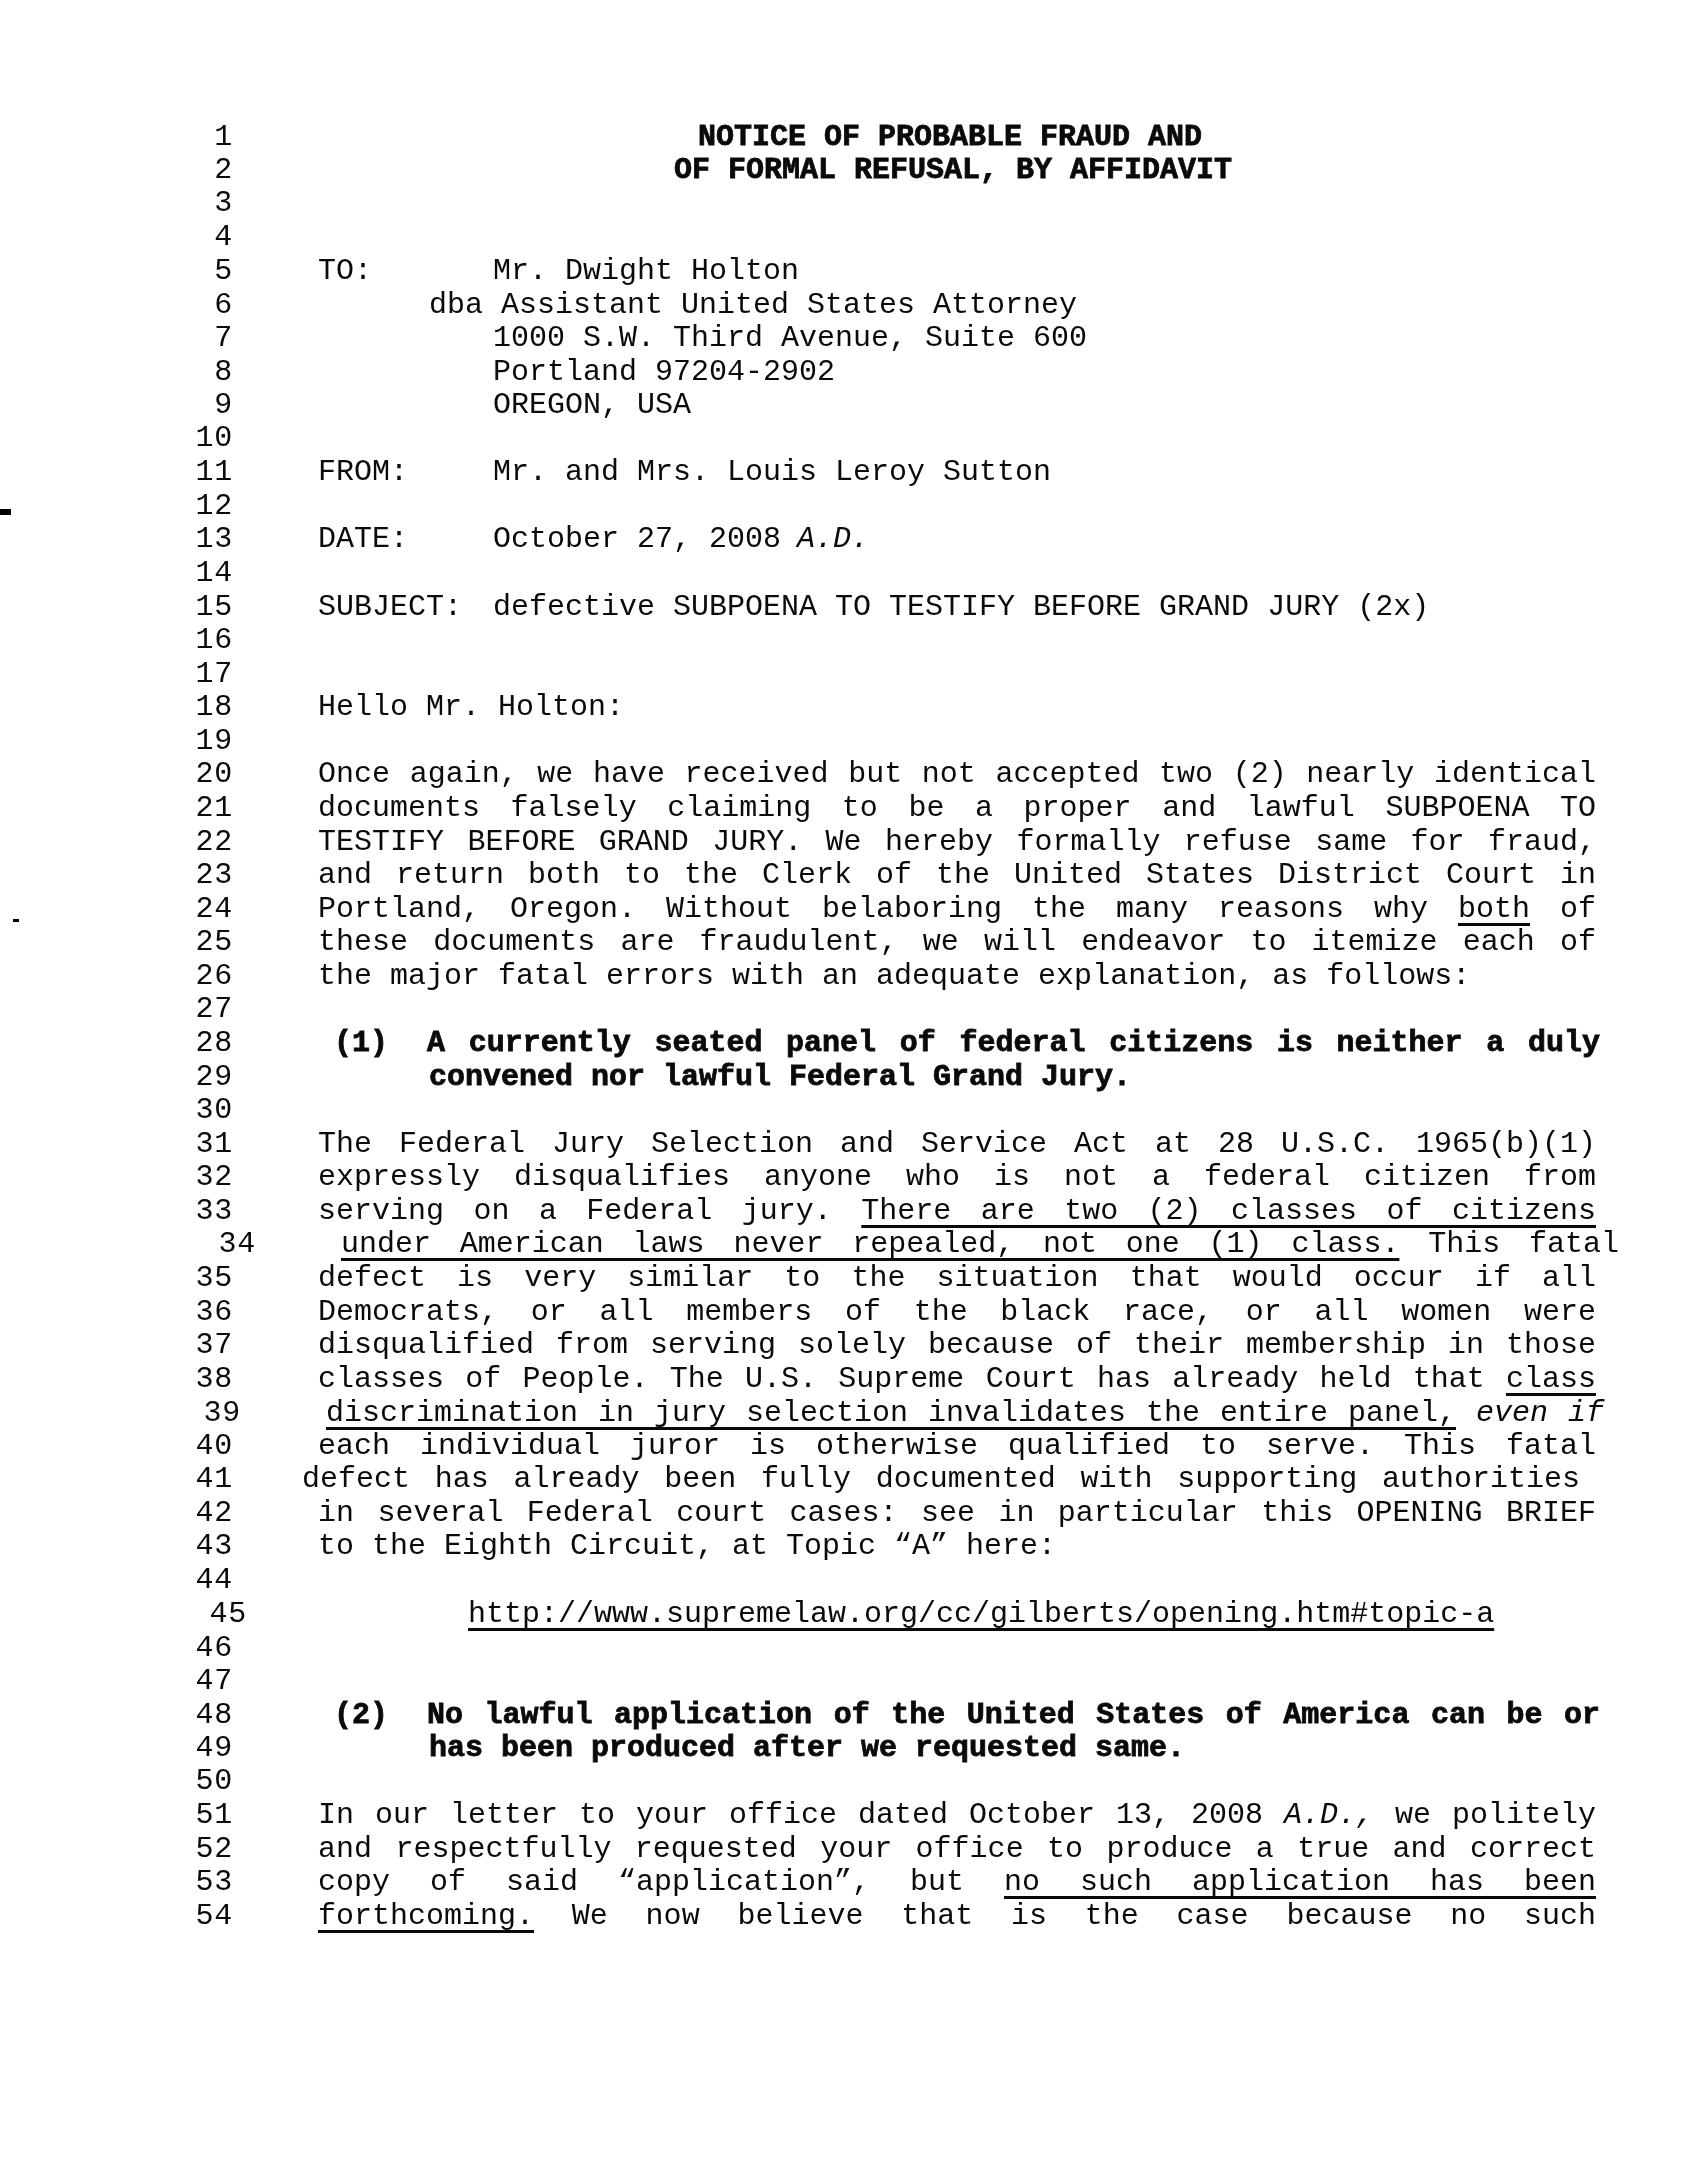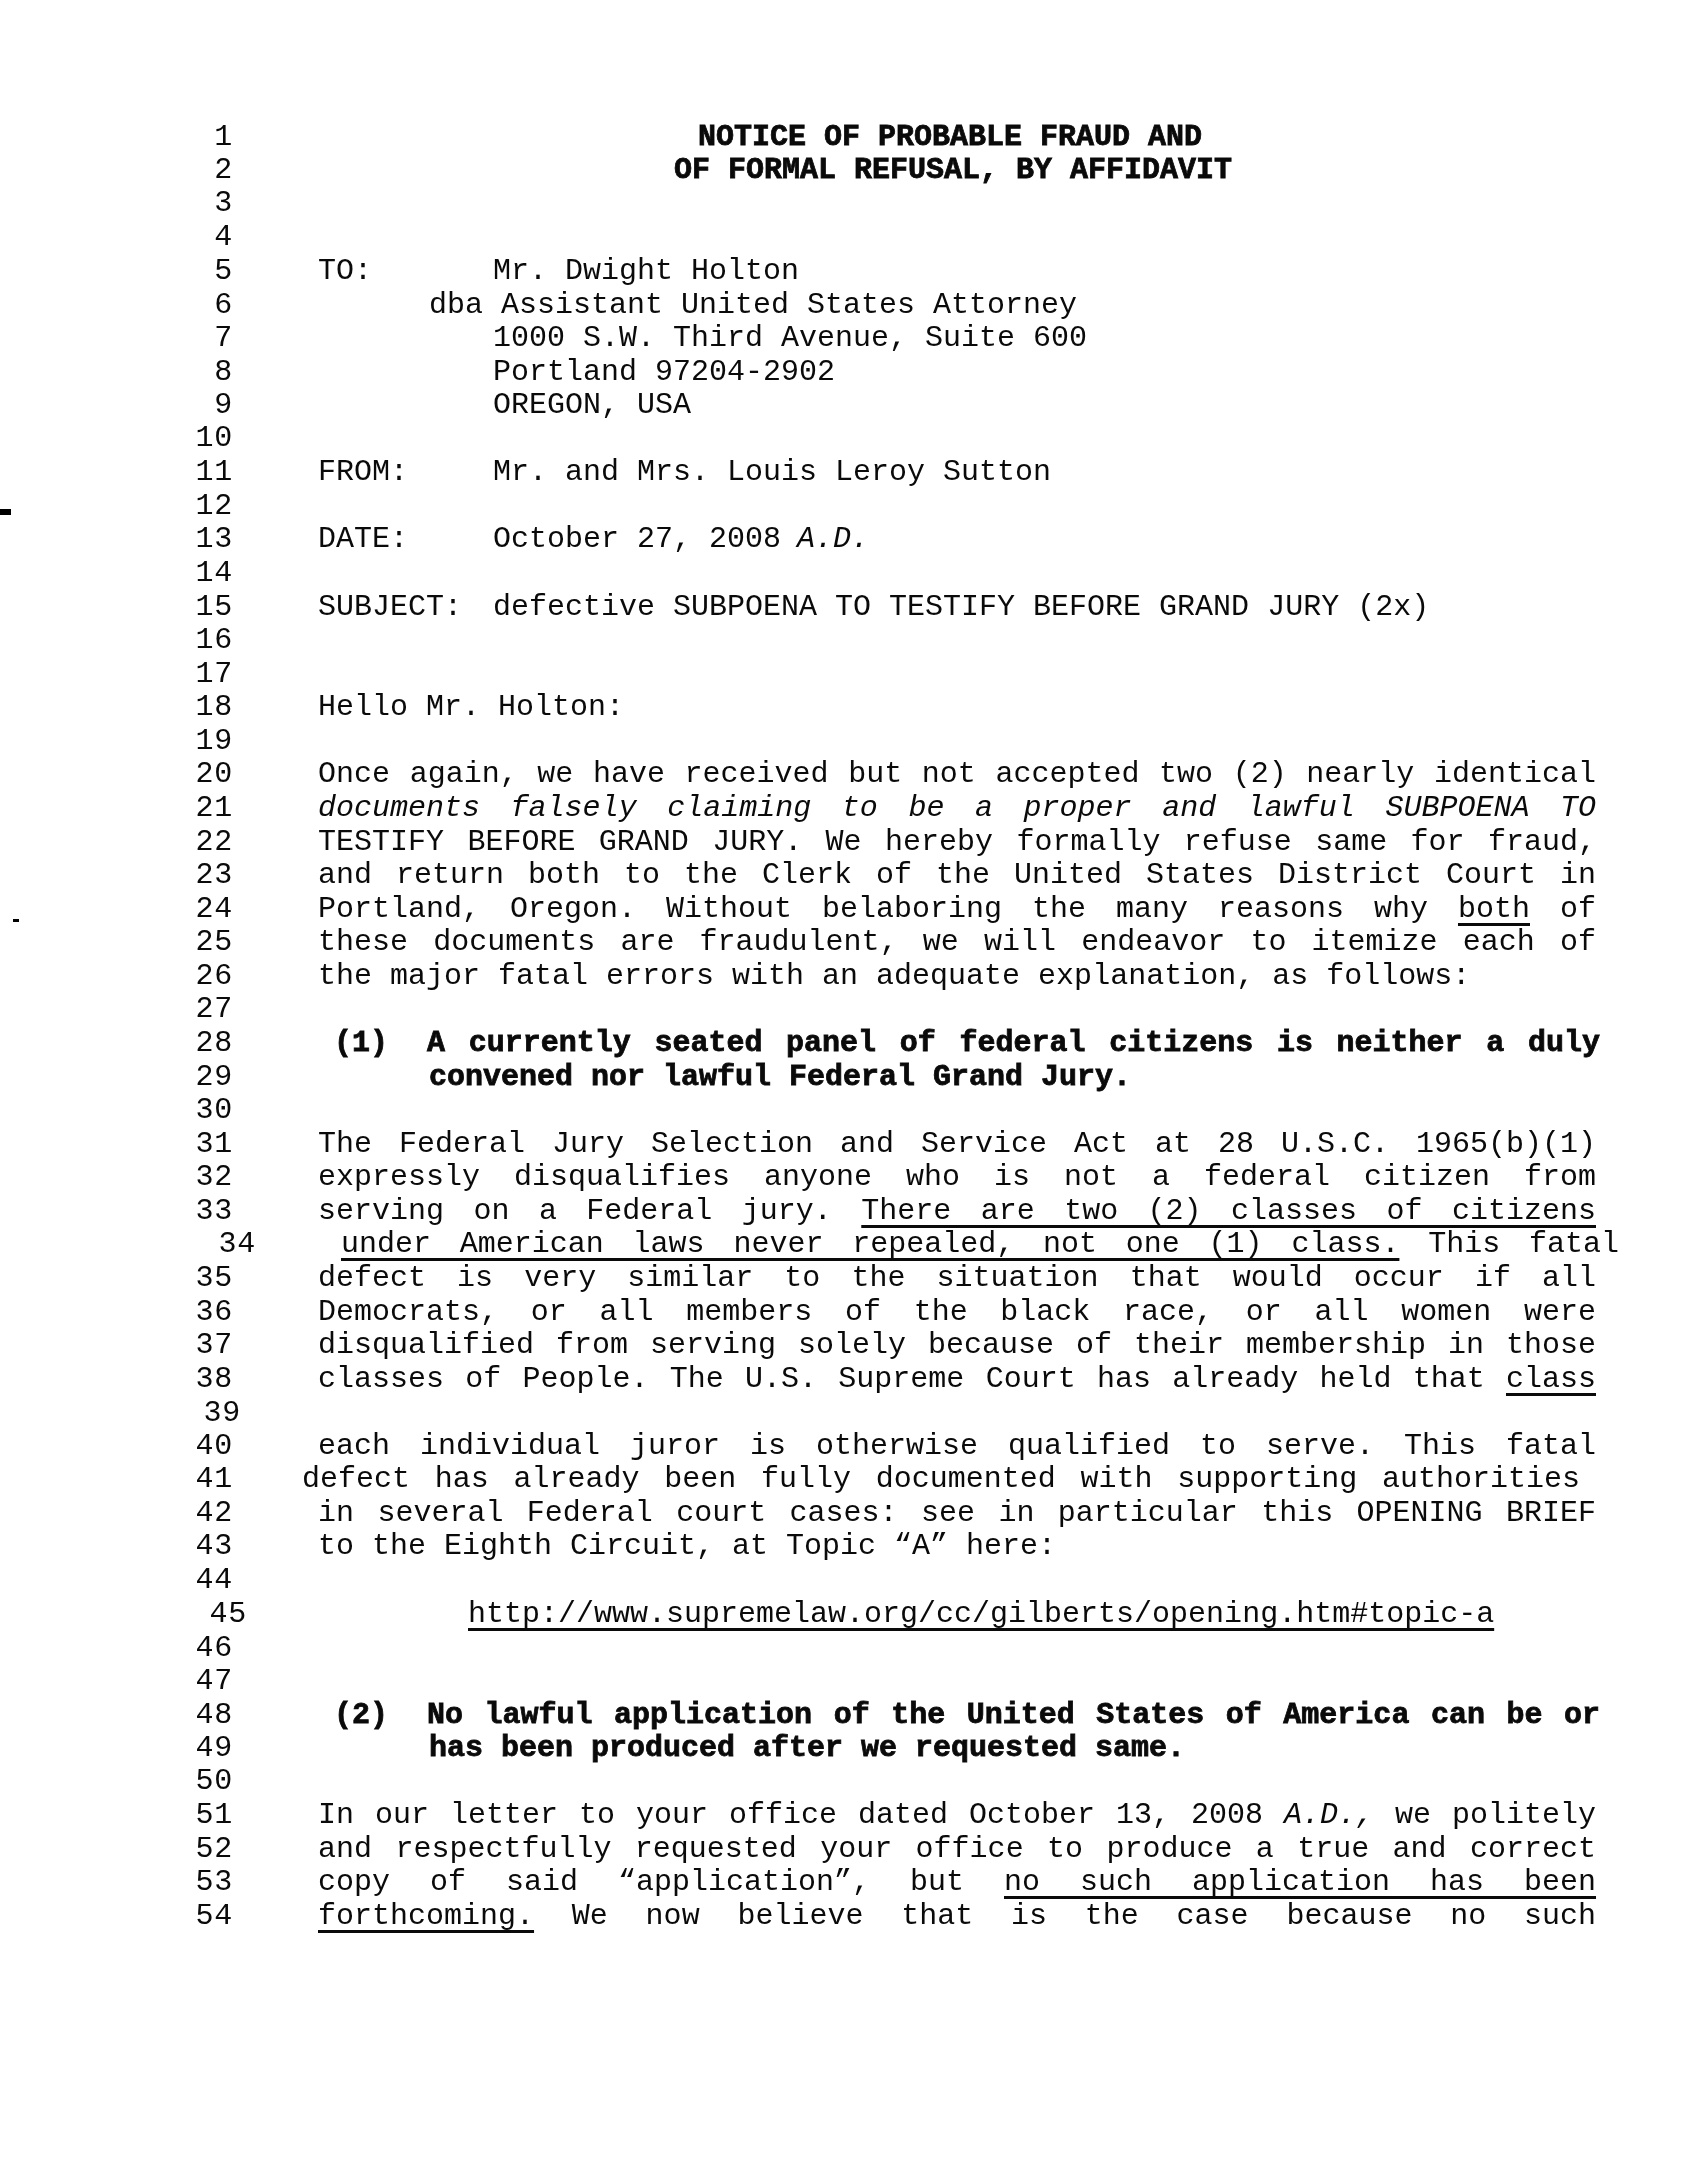--- a/index.html
+++ b/index.html
@@ -78,39 +78,39 @@
     <div class="line" style="top: 456px;"><span class="lnum">11</span><span class="seg" style="left: 318px;"><span class="">FROM:</span></span><span class="seg" style="left: 493px;"><span class="">Mr. and Mrs. Louis Leroy Sutton</span></span></div>
     <div class="line" style="top: 490px;"><span class="lnum">12</span></div>
     <div class="line" style="top: 523px;"><span class="lnum">13</span><span class="seg" style="left: 318px;"><span class="">DATE:</span></span><span class="seg" style="left: 493px;"><span class="">October 27, 2008 </span></span><span class="seg" style="left: 797px;"><span class="i">A.D.</span></span></div>
     <div class="line" style="top: 557px;"><span class="lnum">14</span></div>
     <div class="line" style="top: 591px;"><span class="lnum">15</span><span class="seg" style="left: 318px;"><span class="">SUBJECT:</span></span><span class="seg" style="left: 493px;"><span class="">defective SUBPOENA TO TESTIFY BEFORE GRAND JURY (2x)</span></span></div>
     <div class="line" style="top: 624px;"><span class="lnum">16</span></div>
     <div class="line" style="top: 658px;"><span class="lnum">17</span></div>
     <div class="line" style="top: 691px;"><span class="lnum">18</span><span class="seg" style="left: 318px;"><span class="">Hello Mr. Holton:</span></span></div>
     <div class="line" style="top: 725px;"><span class="lnum">19</span></div>
     <div class="line" style="top: 758px;"><span class="lnum">20</span><div class="jblock" style="left: 318px; width: 1278px;"><span class="">Once again, we have received but not accepted two (2) nearly identical</span></div></div>
-    <div class="line" style="top: 792px;"><span class="lnum">21</span><div class="jblock" style="left: 318px; width: 1278px; font-style: italic;"><span class="">documents falsely claiming to be a proper and lawful SUBPOENA TO</span></div></div>
+    <div class="line" style="top: 792px;"><span class="lnum">21</span><div class="jblock" style="left: 318px; width: 1278px;"><span class="">documents falsely claiming to be a proper and lawful SUBPOENA TO</span></div></div>
     <div class="line" style="top: 826px;"><span class="lnum">22</span><div class="jblock" style="left: 318px; width: 1278px;"><span class="">TESTIFY BEFORE GRAND JURY. We hereby formally refuse same for fraud,</span></div></div>
     <div class="line" style="top: 859px;"><span class="lnum">23</span><div class="jblock" style="left: 318px; width: 1278px;"><span class="">and return both to the Clerk of the United States District Court in</span></div></div>
     <div class="line" style="top: 893px;"><span class="lnum">24</span><div class="jblock" style="left: 318px; width: 1278px;"><span class="">Portland, Oregon. Without belaboring the many reasons why </span><span class="u">both</span><span class=""> of</span></div></div>
     <div class="line" style="top: 926px;"><span class="lnum">25</span><div class="jblock" style="left: 318px; width: 1278px;"><span class="">these documents are fraudulent, we will endeavor to itemize each of</span></div></div>
     <div class="line" style="top: 960px;"><span class="lnum">26</span><span class="seg" style="left: 318px;"><span class="">the major fatal errors with an adequate explanation, as follows:</span></span></div>
     <div class="line" style="top: 993px;"><span class="lnum">27</span></div>
     <div class="line" style="top: 1027px;"><span class="lnum">28</span><span class="seg" style="left: 334px;"><span class="b">(1)</span></span><div class="jblock" style="left: 427px; width: 1173px;"><span class="b">A currently seated panel of federal citizens is neither a duly</span></div></div>
     <div class="line" style="top: 1061px;"><span class="lnum">29</span><span class="seg" style="left: 429px;"><span class="b">convened nor lawful Federal Grand Jury.</span></span></div>
     <div class="line" style="top: 1094px;"><span class="lnum">30</span></div>
     <div class="line" style="top: 1128px;"><span class="lnum">31</span><div class="jblock" style="left: 318px; width: 1278px;"><span class="">The Federal Jury Selection and Service Act at 28 U.S.C. 1965(b)(1)</span></div></div>
     <div class="line" style="top: 1161px;"><span class="lnum">32</span><div class="jblock" style="left: 318px; width: 1278px;"><span class="">expressly disqualifies anyone who is not a federal citizen from</span></div></div>
     <div class="line" style="top: 1195px;"><span class="lnum">33</span><div class="jblock" style="left: 318px; width: 1278px;"><span class="">serving on a Federal jury. </span><span class="u">There are two (2) classes of citizens</span></div></div>
     <div class="line" style="top: 1228px; margin-left: 23px;"><span class="lnum">34</span><div class="jblock" style="left: 318px; width: 1278px;"><span class="u">under American laws never repealed, not one (1) class.</span><span class=""> This fatal</span></div></div>
     <div class="line" style="top: 1262px;"><span class="lnum">35</span><div class="jblock" style="left: 318px; width: 1278px;"><span class="">defect is very similar to the situation that would occur if all</span></div></div>
     <div class="line" style="top: 1296px;"><span class="lnum">36</span><div class="jblock" style="left: 318px; width: 1278px;"><span class="">Democrats, or all members of the black race, or all women were</span></div></div>
     <div class="line" style="top: 1329px;"><span class="lnum">37</span><div class="jblock" style="left: 318px; width: 1278px;"><span class="">disqualified from serving solely because of their membership in those</span></div></div>
     <div class="line" style="top: 1363px;"><span class="lnum">38</span><div class="jblock" style="left: 318px; width: 1278px;"><span class="">classes of People. The U.S. Supreme Court has already held that </span><span class="u">class</span></div></div>
-    <div class="line" style="top: 1397px; margin-left: 8px;"><span class="lnum">39</span></div>
+    <div class="line" style="top: 1397px; margin-left: 8px;"><span class="lnum">39</span><div class="jblock" style="left: 318px; width: 1278px;"><span class="u">discrimination in jury selection invalidates the entire panel,</span><span class=""> </span><span class="i">even if</span></div></div>
     <div class="line" style="top: 1430px;"><span class="lnum">40</span><div class="jblock" style="left: 318px; width: 1278px;"><span class="">each individual juror is otherwise qualified to serve. This fatal</span></div></div>
     <div class="line" style="top: 1463px;"><span class="lnum">41</span><div class="jblock" style="left: 302px; width: 1278px;"><span class="">defect has already been fully documented with supporting authorities</span></div></div>
     <div class="line" style="top: 1497px;"><span class="lnum">42</span><div class="jblock" style="left: 318px; width: 1278px;"><span class="">in several Federal court cases: see in particular this OPENING BRIEF</span></div></div>
     <div class="line" style="top: 1530px;"><span class="lnum">43</span><span class="seg" style="left: 318px;"><span class="">to the Eighth Circuit, at Topic “A” here:</span></span></div>
     <div class="line" style="top: 1564px;"><span class="lnum">44</span></div>
     <div class="line" style="top: 1598px; margin-left: 14px;"><span class="lnum">45</span><span class="seg" style="left: 454px;"><span class="u">http://www.supremelaw.org/cc/gilberts/opening.htm#topic-a</span></span></div>
     <div class="line" style="top: 1632px;"><span class="lnum">46</span></div>
     <div class="line" style="top: 1665px;"><span class="lnum">47</span></div>
     <div class="line" style="top: 1699px;"><span class="lnum">48</span><span class="seg" style="left: 334px;"><span class="b">(2)</span></span><div class="jblock" style="left: 427px; width: 1173px;"><span class="b">No lawful application of the United States of America can be or</span></div></div>
     <div class="line" style="top: 1732px;"><span class="lnum">49</span><span class="seg" style="left: 429px;"><span class="b">has been produced after we requested same.</span></span></div>

